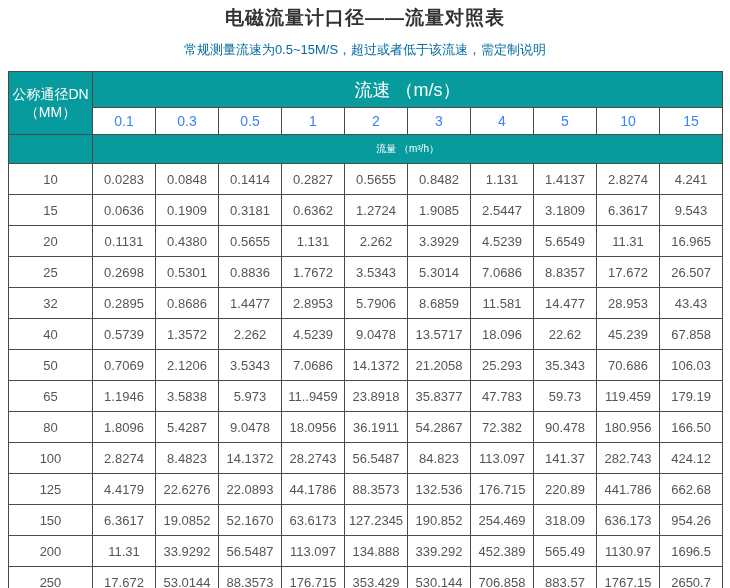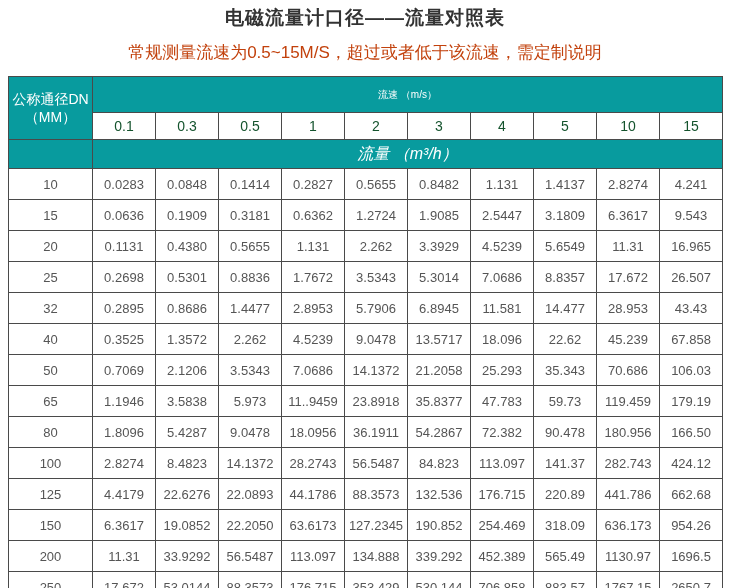--- a/index.html
+++ b/index.html
@@ -7,39 +7,39 @@
     width:730px;height:588px;background:#ffffff;
     font-family:"Liberation Sans","DejaVu Sans",sans-serif;
     overflow:hidden;
   }
   .title{
     margin:0;padding-top:5px;text-align:center;
     font-size:19px;font-weight:bold;color:#333333;letter-spacing:1px;
   }
   .subtitle{
     margin:10px 0 0;text-align:center;
-    font-size:17px;color:#c2410c;
+    font-size:13px;color:#0369a1;
   }
   table.flow{
     border-collapse:collapse;table-layout:fixed;
     width:714px;margin:12px 8px 0;
   }
   table.flow td,table.flow th{
     border:1px solid #4a4a4a;
     text-align:center;vertical-align:middle;
     padding:0;overflow:hidden;white-space:nowrap;
   }
   .teal{
     background:#089b9e;color:#ffffff;font-weight:normal;margin-left:16px;
   }
   .corner-cell{font-size:14px;line-height:18px;}
-  .vel-label-cell{height:35px;font-size:10px;}
-  .flow-label-cell{height:28px;font-size:16px;font-style:italic;}
+  .vel-label-cell{height:35px;font-size:18px;}
+  .flow-label-cell{height:28px;font-size:10px;}
   .corner-blank{height:28px;}
-  .vel-cell{height:26px;font-size:14px;color:#14532d;background:#ffffff;}
+  .vel-cell{height:26px;font-size:14px;color:#3b82f6;background:#ffffff;}
   .dn-cell,.data-cell{height:30px;font-size:13px;color:#555555;background:#ffffff;}
 </style>
 </head>
 <body>
 
 <h1 class="title">电磁流量计口径——流量对照表</h1>
 <p class="subtitle">常规测量流速为0.5~15M/S，超过或者低于该流速，需定制说明</p>
 
 <table class="flow">
   <colgroup>
@@ -133,29 +133,29 @@
         <td class="data-cell">17.672</td>
         <td class="data-cell">26.507</td>
       </tr>
       <tr>
         <td class="dn-cell">32</td>
         <td class="data-cell">0.2895</td>
         <td class="data-cell">0.8686</td>
         <td class="data-cell">1.4477</td>
         <td class="data-cell">2.8953</td>
         <td class="data-cell">5.7906</td>
-        <td class="data-cell">6.8945</td>
+        <td class="data-cell">8.6859</td>
         <td class="data-cell">11.581</td>
         <td class="data-cell">14.477</td>
         <td class="data-cell">28.953</td>
         <td class="data-cell">43.43</td>
       </tr>
       <tr>
         <td class="dn-cell">40</td>
-        <td class="data-cell">0.3525</td>
+        <td class="data-cell">0.5739</td>
         <td class="data-cell">1.3572</td>
         <td class="data-cell">2.262</td>
         <td class="data-cell">4.5239</td>
         <td class="data-cell">9.0478</td>
         <td class="data-cell">13.5717</td>
         <td class="data-cell">18.096</td>
         <td class="data-cell">22.62</td>
         <td class="data-cell">45.239</td>
         <td class="data-cell">67.858</td>
       </tr>
@@ -221,21 +221,21 @@
         <td class="data-cell">132.536</td>
         <td class="data-cell">176.715</td>
         <td class="data-cell">220.89</td>
         <td class="data-cell">441.786</td>
         <td class="data-cell">662.68</td>
       </tr>
       <tr>
         <td class="dn-cell">150</td>
         <td class="data-cell">6.3617</td>
         <td class="data-cell">19.0852</td>
-        <td class="data-cell">22.2050</td>
+        <td class="data-cell">52.1670</td>
         <td class="data-cell">63.6173</td>
         <td class="data-cell">127.2345</td>
         <td class="data-cell">190.852</td>
         <td class="data-cell">254.469</td>
         <td class="data-cell">318.09</td>
         <td class="data-cell">636.173</td>
         <td class="data-cell">954.26</td>
       </tr>
       <tr>
         <td class="dn-cell">200</td>

